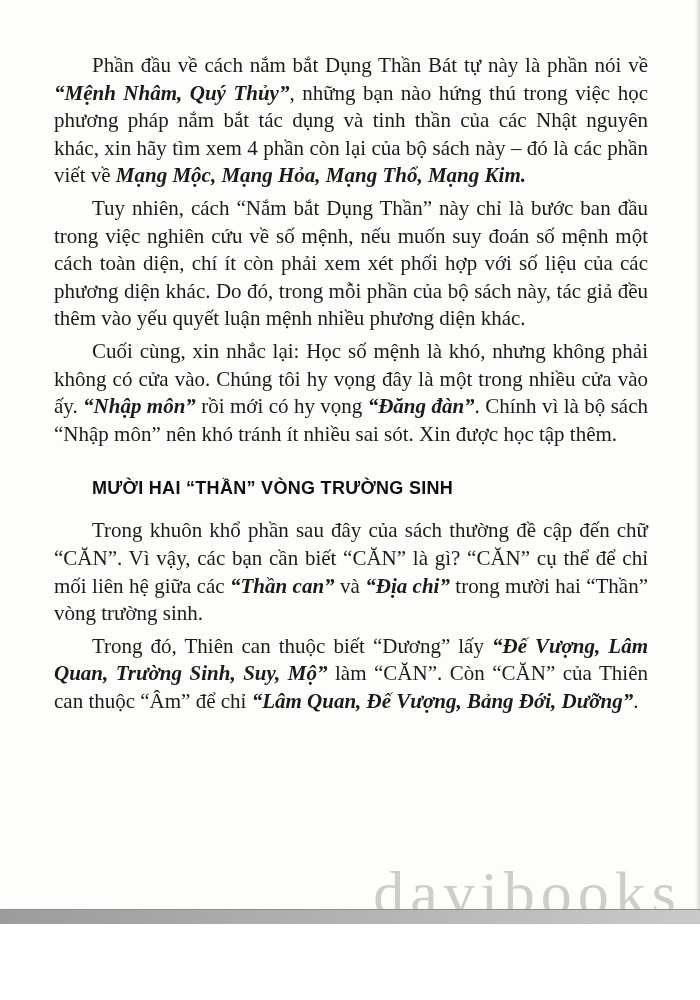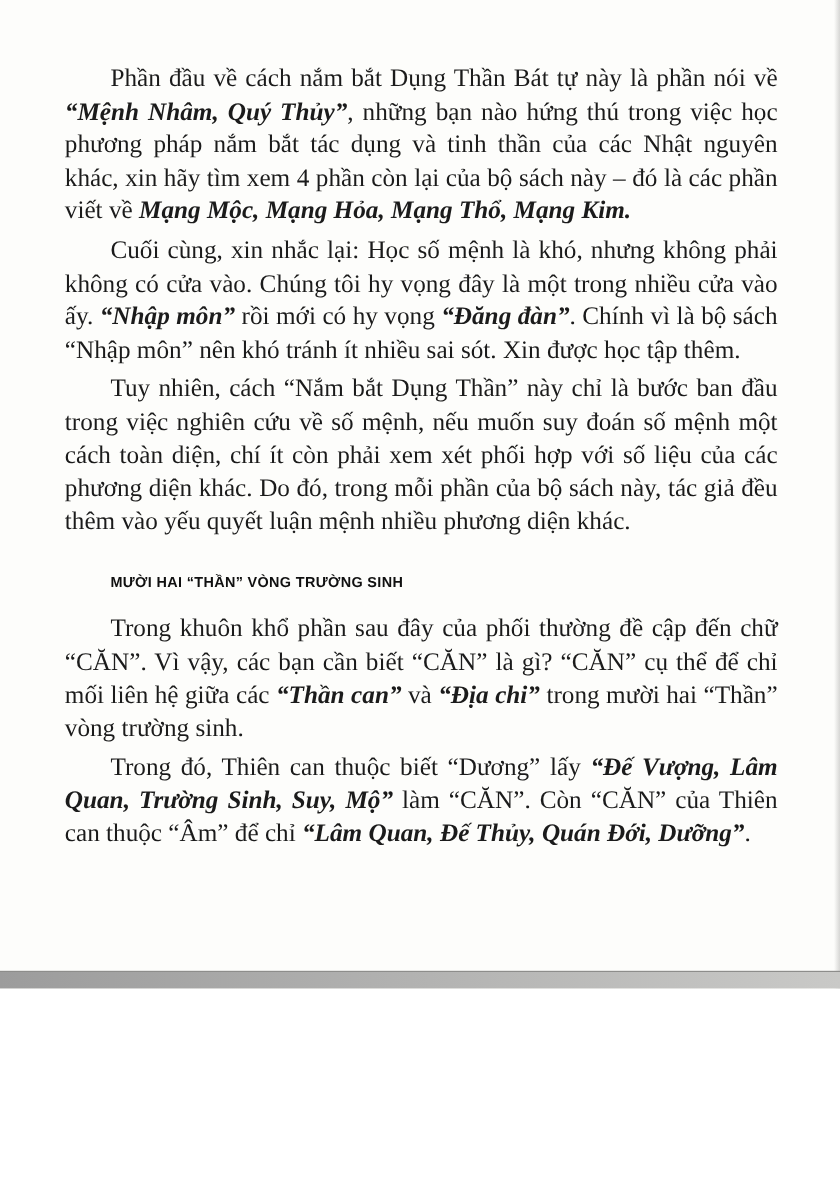--- a/index.html
+++ b/index.html
@@ -1,20 +1,20 @@
 <!DOCTYPE html>
 <html><head>
 <meta charset="utf-8">
 <style>
   * { margin: 0; padding: 0; box-sizing: border-box; }
   html, body { background: #ffffff; }
   .page {
     position: relative;
     width: 700px;
-    height: 824px;
+    height: 924px;
     background: #fdfdfb;
     overflow: hidden;
     font-family: "Liberation Serif", serif;
     color: #1b1b1b;
   }
   .content {
     position: absolute;
     left: 54px;
     top: 52px;
     width: 594px;
@@ -23,21 +23,21 @@
     font-size: 21px;
     line-height: 27.6px;
     text-align: justify;
     text-indent: 38px;
     margin-bottom: 5px;
   }
   .it { font-style: italic; }
   .bd { font-weight: bold; }
   .heading {
     font-family: "Liberation Sans", sans-serif;
-    font-size: 12px;
+    font-size: 18px;
     font-weight: bold;
     letter-spacing: 0.3px;
     color: #101010;
     margin: 30px 0 18px 38px;
   }
   .watermark {
     position: absolute;
     left: 0;
     top: 858px;
     width: 100%;
@@ -97,27 +97,27 @@
     z-index: 5;
   }
 </style>
 </head>
 <body>
 
 <div class="page">
 
   <div class="content">
     <p class="para"><span>Phần đầu về cách nắm bắt Dụng Thần Bát tự này là phần nói về </span><span class="it bd">“Mệnh Nhâm, Quý Thủy”</span><span>, những bạn nào hứng thú trong việc học phương pháp nắm bắt tác dụng và tinh thần của các Nhật nguyên khác, xin hãy tìm xem 4 phần còn lại của bộ sách này – đó là các phần viết về </span><span class="it bd">Mạng Mộc, Mạng Hỏa, Mạng Thổ, Mạng Kim.</span></p>
+    <p class="para"><span>Tuy nhiên, cách “Nắm bắt Dụng Thần” này chỉ là bước ban đầu trong việc nghiên cứu về số mệnh, nếu muốn suy đoán số mệnh một cách toàn diện, chí ít còn phải xem xét phối hợp với số liệu của các phương diện khác. Do đó, trong mỗi phần của bộ sách này, tác giả đều thêm vào yếu quyết luận mệnh nhiều phương diện khác.</span></p>
     <p class="para"><span>Cuối cùng, xin nhắc lại: Học số mệnh là khó, nhưng không phải không có cửa vào. Chúng tôi hy vọng đây là một trong nhiều cửa vào ấy. </span><span class="it bd">“Nhập môn”</span><span> rồi mới có hy vọng </span><span class="it bd">“Đăng đàn”</span><span>. Chính vì là bộ sách “Nhập môn” nên khó tránh ít nhiều sai sót. Xin được học tập thêm.</span></p>
-    <p class="para"><span>Tuy nhiên, cách “Nắm bắt Dụng Thần” này chỉ là bước ban đầu trong việc nghiên cứu về số mệnh, nếu muốn suy đoán số mệnh một cách toàn diện, chí ít còn phải xem xét phối hợp với số liệu của các phương diện khác. Do đó, trong mỗi phần của bộ sách này, tác giả đều thêm vào yếu quyết luận mệnh nhiều phương diện khác.</span></p>
 
     <h2 class="heading">MƯỜI HAI “THẦN” VÒNG TRƯỜNG SINH</h2>
 
-    <p class="para"><span>Trong khuôn khổ phần sau đây của phối thường đề cập đến chữ “CĂN”. Vì vậy, các bạn cần biết “CĂN” là gì? “CĂN” cụ thể để chỉ mối liên hệ giữa các </span><span class="it bd">“Thần can”</span><span> và </span><span class="it bd">“Địa chi”</span><span> trong mười hai “Thần” vòng trường sinh.</span></p>
-    <p class="para"><span>Trong đó, Thiên can thuộc biết “Dương” lấy </span><span class="it bd">“Đế Vượng, Lâm Quan, Trường Sinh, Suy, Mộ”</span><span> làm “CĂN”. Còn “CĂN” của Thiên can thuộc “Âm” để chỉ </span><span class="it bd">“Lâm Quan, Đế Thủy, Quán Đới, Dưỡng”</span><span>.</span></p>
+    <p class="para"><span>Trong khuôn khổ phần sau đây của sách thường đề cập đến chữ “CĂN”. Vì vậy, các bạn cần biết “CĂN” là gì? “CĂN” cụ thể để chỉ mối liên hệ giữa các </span><span class="it bd">“Thần can”</span><span> và </span><span class="it bd">“Địa chi”</span><span> trong mười hai “Thần” vòng trường sinh.</span></p>
+    <p class="para"><span>Trong đó, Thiên can thuộc biết “Dương” lấy </span><span class="it bd">“Đế Vượng, Lâm Quan, Trường Sinh, Suy, Mộ”</span><span> làm “CĂN”. Còn “CĂN” của Thiên can thuộc “Âm” để chỉ </span><span class="it bd">“Lâm Quan, Đế Vượng, Bảng Đới, Dưỡng”</span><span>.</span></p>
   </div>
 
   <div class="watermark">
     <div class="wm-title">davibooks</div>
     <div class="wm-tagline">Khát vọng tri thức</div>
   </div>
 
   <div class="footer">
     <svg class="flourish" viewBox="0 0 52 24" xmlns="http://www.w3.org/2000/svg">
       <path d="M2 18 C14 6 30 4 44 10" stroke="#333333" fill="none" stroke-width="2.5" stroke-linecap="round"></path>

